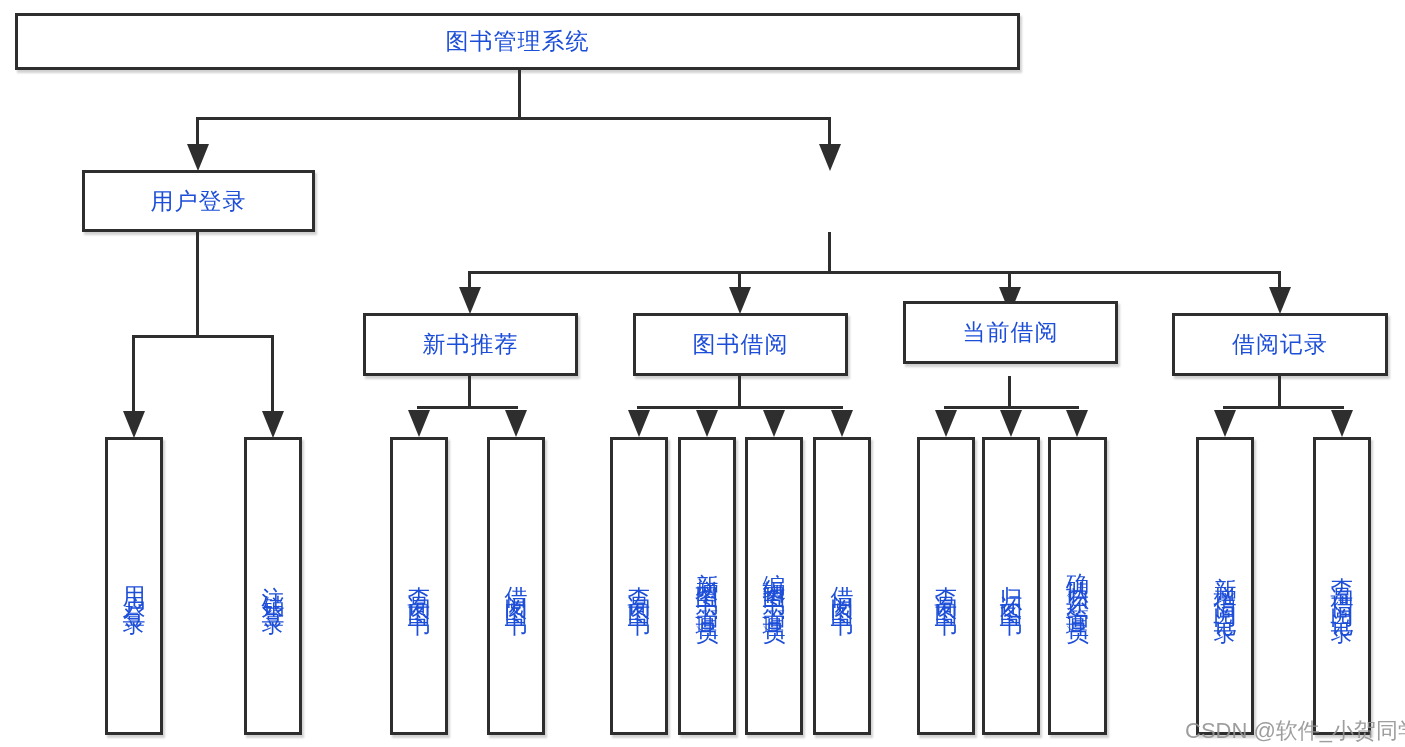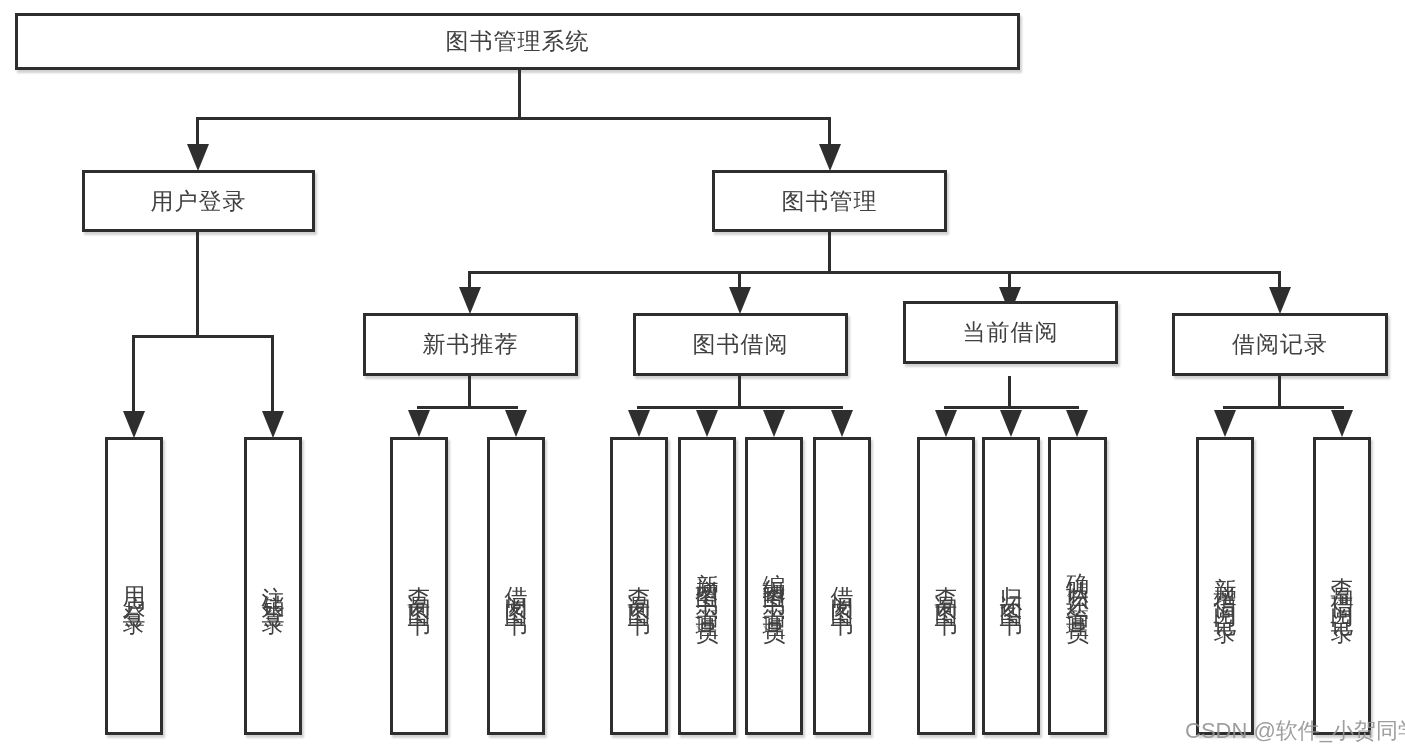--- a/index.html
+++ b/index.html
@@ -17,21 +17,21 @@
   }
   .node {
     position: absolute;
     box-sizing: border-box;
     border: 3px solid #2e2e2e;
     background: #ffffff;
     display: flex;
     align-items: center;
     justify-content: center;
     font-size: 23px;
-    color: #404040;
+    color: #1d4ed8;
     letter-spacing: 1px;
     box-shadow: 2px 3px 2px rgba(0,0,0,0.18);
   }
   .vnode .vtext {
     writing-mode: vertical-rl;
     text-orientation: mixed;
     letter-spacing: 9px;
     line-height: 1;
     white-space: nowrap;
   }
@@ -66,21 +66,20 @@
   <div class="node" style="left:15px;top:13px;width:1005px;height:57px">图书管理系统</div>
 
   <div class="ln" style="left:518px;top:70px;width:3px;height:48px"></div>
   <div class="ln" style="left:197px;top:117px;width:634px;height:3px"></div>
   <div class="ln" style="left:196px;top:117px;width:3px;height:30px"></div>
   <div class="ar" style="left:187px;top:144px"></div>
   <div class="ln" style="left:828px;top:117px;width:3px;height:30px"></div>
   <div class="ar" style="left:819px;top:144px"></div>
 
   <div class="node" style="left:82px;top:170px;width:233px;height:62px">用户登录</div>
-  <div class="node" style="left:712px;top:170px;width:235px;height:62px">图书管理</div>
 
   <div class="ln" style="left:196px;top:232px;width:3px;height:105px"></div>
   <div class="ln" style="left:132px;top:335px;width:142px;height:3px"></div>
   <div class="ln" style="left:132px;top:335px;width:3px;height:78px"></div>
   <div class="ar" style="left:123px;top:411px"></div>
   <div class="ln" style="left:271px;top:335px;width:3px;height:78px"></div>
   <div class="ar" style="left:262px;top:411px"></div>
 
   <div class="ln" style="left:828px;top:232px;width:3px;height:42px"></div>
   <div class="ln" style="left:468px;top:271px;width:813px;height:3px"></div>

